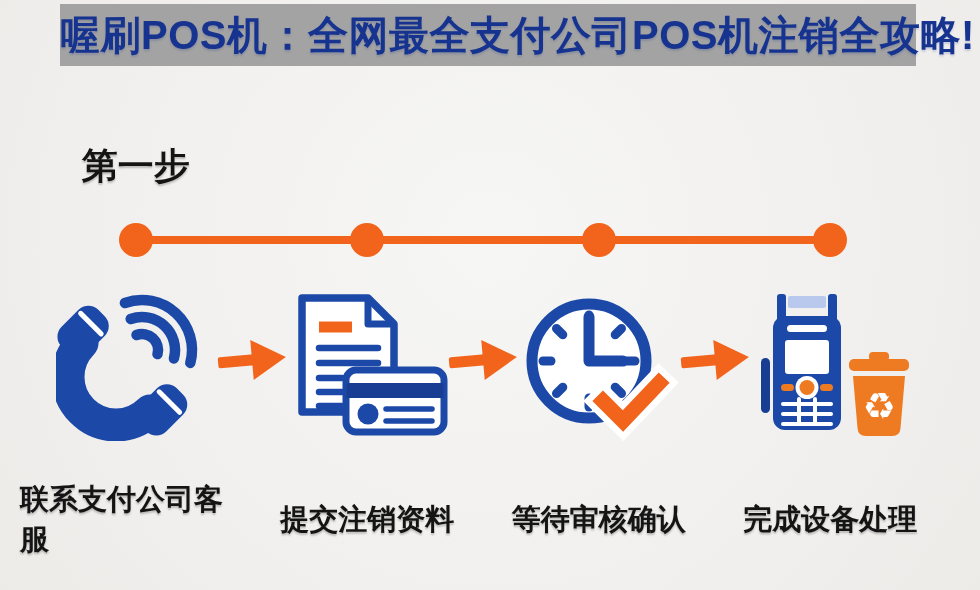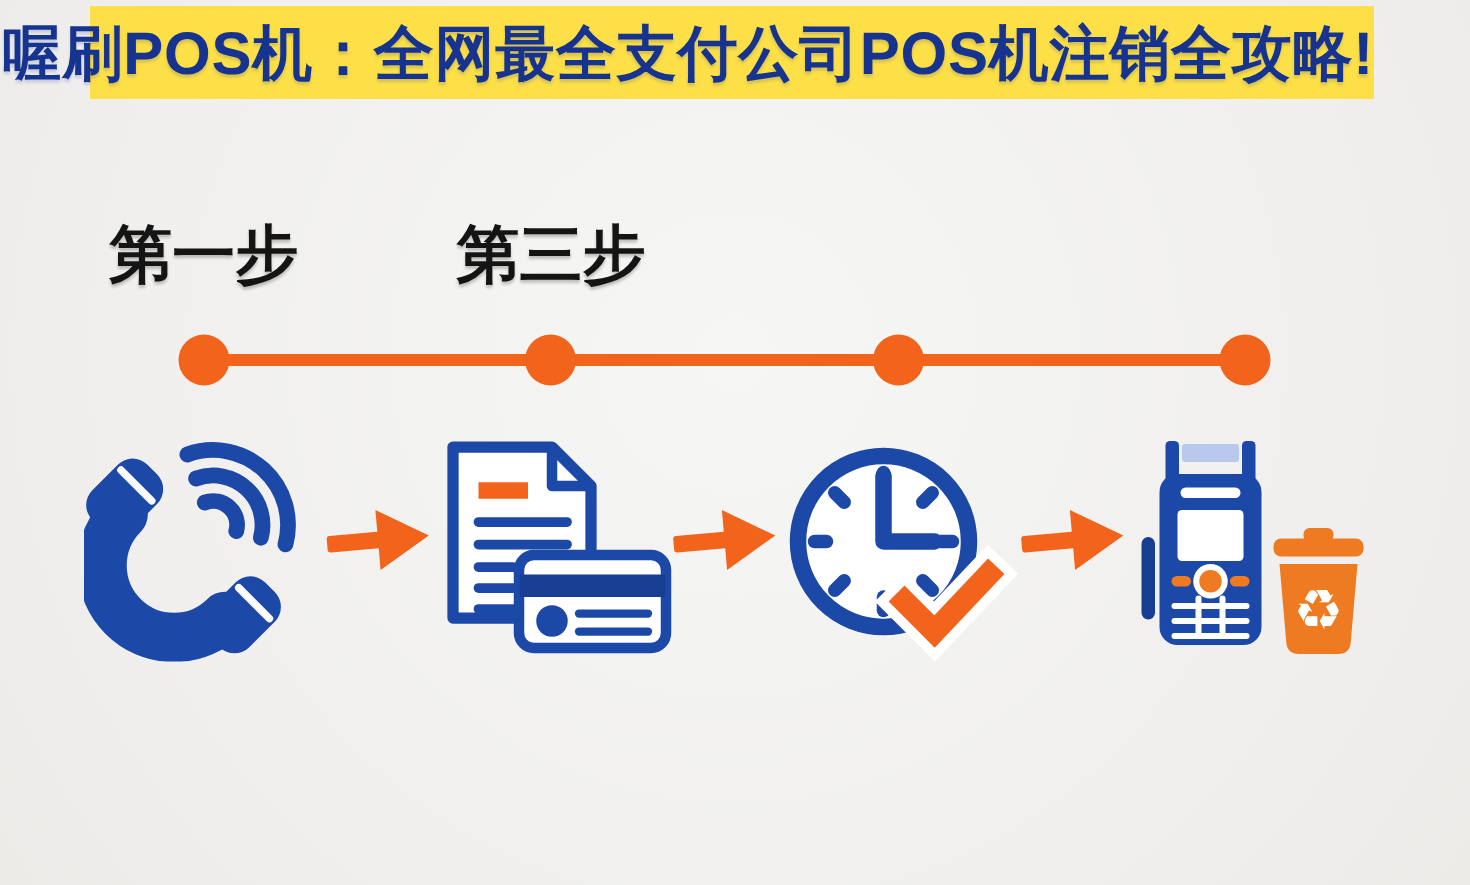--- a/index.html
+++ b/index.html
@@ -4,32 +4,32 @@
 <style>
   html,body{margin:0;padding:0;}
   body{
     width:980px;height:590px;position:relative;overflow:hidden;
     background:#f1f1ef;
     background-image:radial-gradient(circle at 50% 40%, #f6f6f4 0%, #f0efed 70%, #ecebe8 100%);
     font-family:"Liberation Sans","DejaVu Sans",sans-serif;
   }
   .banner{
     position:absolute;left:60px;top:4px;width:856px;height:62px;
-    background:#fde047;display:flex;align-items:center;justify-content:flex-end;
+    background:#a3a3a3;display:flex;align-items:center;justify-content:flex-start;
   }
   .banner h1{
     margin:0;font-size:40px;font-weight:900;color:#16338f;letter-spacing:0.5px;
     text-shadow:0 2px 2px rgba(22,51,143,0.18);white-space:nowrap;
   }
   .flow{position:absolute;left:20px;top:0;width:926px;height:590px;}
   .row{position:absolute;left:0;width:100%;display:grid;grid-template-columns:repeat(4,1fr);}
   .labels{top:142px;height:48px;}
   .step-label{
     display:flex;align-items:center;justify-content:center;
-    font-size:42px;font-weight:900;color:#141414;
+    font-size:36px;font-weight:900;color:#141414;
     text-shadow:0 2px 2px rgba(0,0,0,0.22);
   }
   .tl-line{
     position:absolute;top:236px;left:12.5%;width:75%;height:8px;border-radius:4px;
     background:#f2641b;
   }
   .tl-dot{
     position:absolute;top:223px;width:34px;height:34px;border-radius:50%;
     background:#f2641b;margin-left:-17px;
   }
@@ -49,21 +49,20 @@
 <body>
 
 <div class="banner">
   <h1>喔刷POS机：全网最全支付公司POS机注销全攻略!</h1>
 </div>
 
 <div class="flow">
 
   <div class="row labels">
     <div class="step-label">第一步</div>
-    <div class="step-label">第三步</div>
   </div>
 
   <div class="tl-line"></div>
   <div class="tl-dot d1"></div>
   <div class="tl-dot d2"></div>
   <div class="tl-dot d3"></div>
   <div class="tl-dot d4"></div>
 
   <div class="row icons">
 
@@ -165,14 +164,20 @@
       <polygon points="36,6 70,26 36,46"></polygon>
     </g>
   </svg>
   <svg class="arrow a3" viewBox="0 0 72 52">
     <g fill="#f2641b" transform="rotate(-5 36 26)">
       <rect x="2" y="20.5" width="38" height="11" rx="2"></rect>
       <polygon points="36,6 70,26 36,46"></polygon>
     </g>
   </svg>
 
+  <div class="row captions">
+    <div class="caption">联系支付公司客服</div>
+    <div class="caption">提交注销资料</div>
+    <div class="caption">等待审核确认</div>
+    <div class="caption">完成设备处理</div>
+  </div>
 
 </div>
 
 </body></html>

